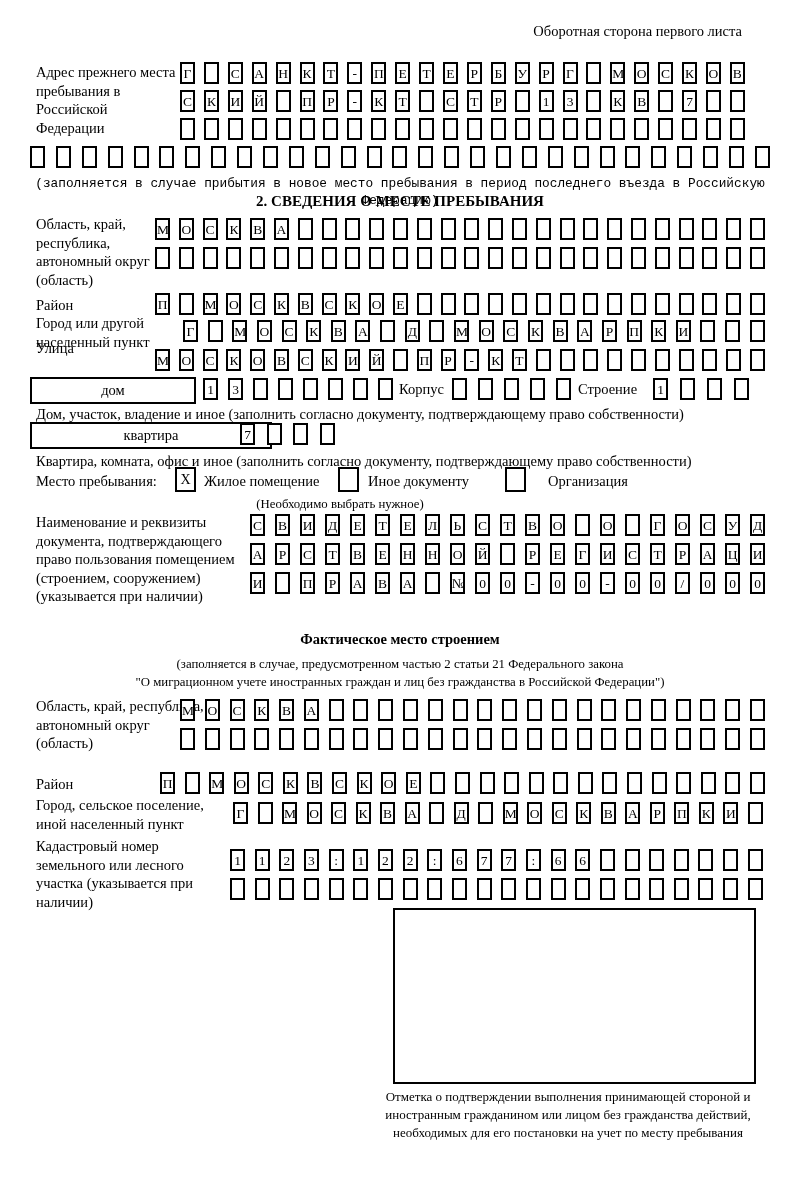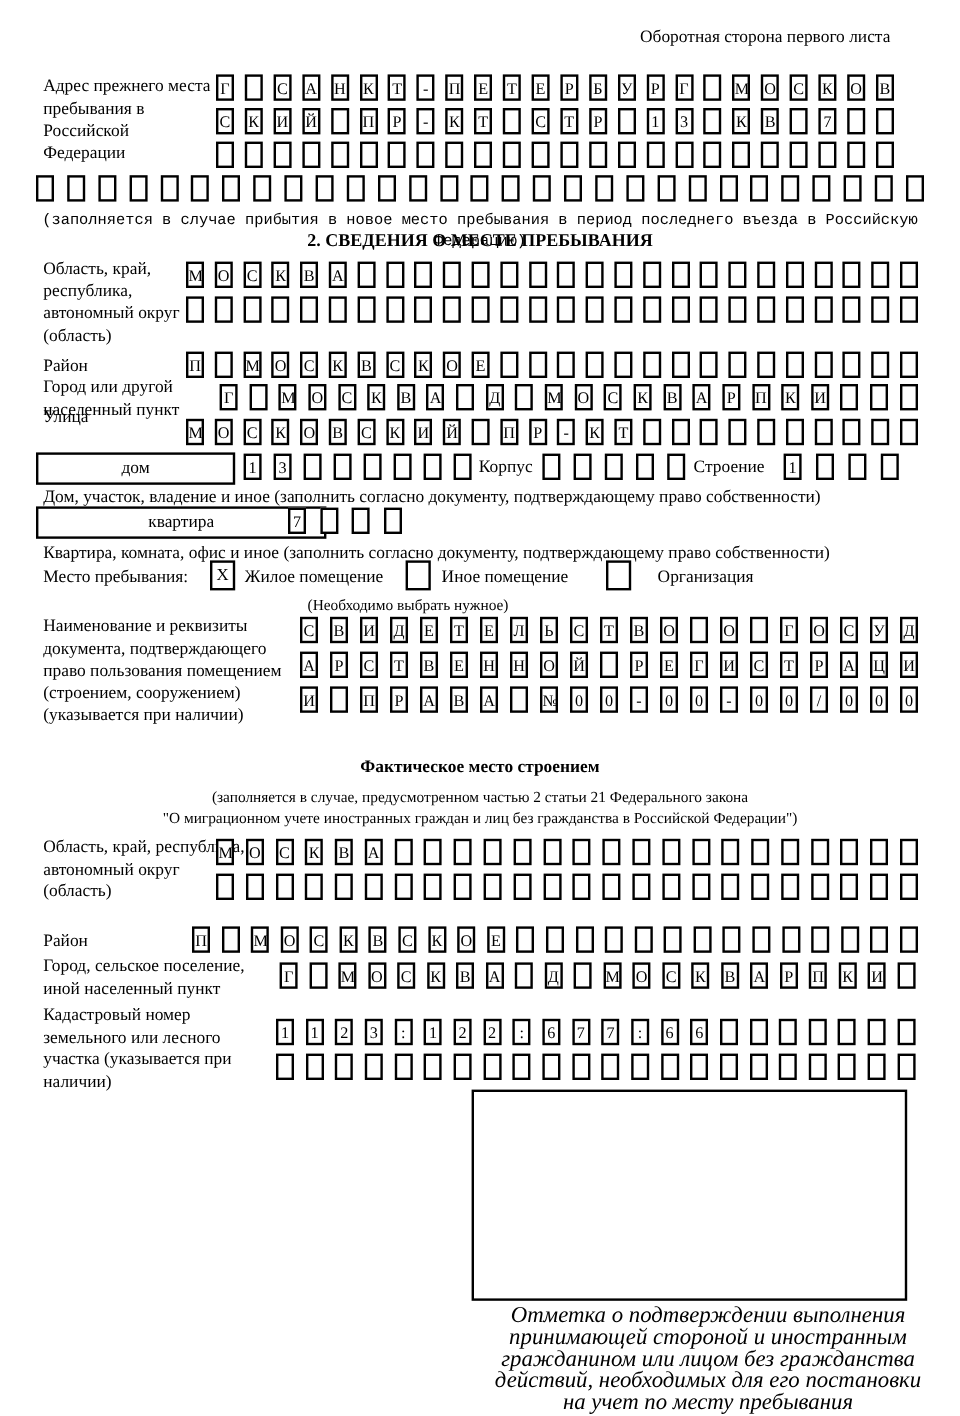--- a/index.html
+++ b/index.html
@@ -334,21 +334,21 @@
       <span class="cell"></span>
       <span class="cell"></span>
     </div>
 
   <div class="abs lbl" style="left:36px; top:452px; width:740px;">Квартира, комната, офис и иное (заполнить согласно документу, подтверждающему право собственности)</div>
 
   <div class="abs lbl" style="left:36px; top:472px;">Место пребывания:</div>
   <span class="abs checkbox" style="left:175px; top:467px;">X</span>
   <div class="abs lbl" style="left:204px; top:472px;">Жилое помещение</div>
   <span class="abs checkbox" style="left:338px; top:467px;"></span>
-  <div class="abs lbl" style="left:368px; top:472px;">Иное помещение</div>
+  <div class="abs lbl" style="left:368px; top:472px;">Иное документу</div>
   <span class="abs checkbox" style="left:505px; top:467px;"></span>
   <div class="abs lbl" style="left:548px; top:472px;">Организация</div>
   <div class="abs small center" style="left:140px; top:496px; width:400px;">(Необходимо выбрать нужное)</div>
 
   <div class="abs lbl" style="left:36px; top:513px; width:212px;">Наименование и реквизиты документа, подтверждающего право пользования помещением (строением, сооружением) (указывается при наличии)</div>
   <div class="abs cells" style="left:250px; top:514px; width:515px;">
       <span class="cell">С</span>
       <span class="cell">В</span>
       <span class="cell">И</span>
       <span class="cell">Д</span>
@@ -574,15 +574,15 @@
       <span class="cell"></span>
       <span class="cell"></span>
       <span class="cell"></span>
       <span class="cell"></span>
       <span class="cell"></span>
       <span class="cell"></span>
       <span class="cell"></span>
     </div>
 
   <div class="abs bigbox" style="left:393px; top:908px; width:363px; height:176px;"></div>
-  <div class="abs center" style="left:401px; top:1088px; width:378px; font-size:19px; line-height:18px;font-style:italic;">Отметка о подтверждении выполнения принимающей стороной и иностранным гражданином или лицом без гражданства действий, необходимых для его постановки на учет по месту пребывания</div>
+  <div class="abs center" style="left:379px; top:1088px; width:378px; font-size:13px; line-height:18px;">Отметка о подтверждении выполнения принимающей стороной и иностранным гражданином или лицом без гражданства действий, необходимых для его постановки на учет по месту пребывания</div>
 
 </div>
 
 </body></html>

